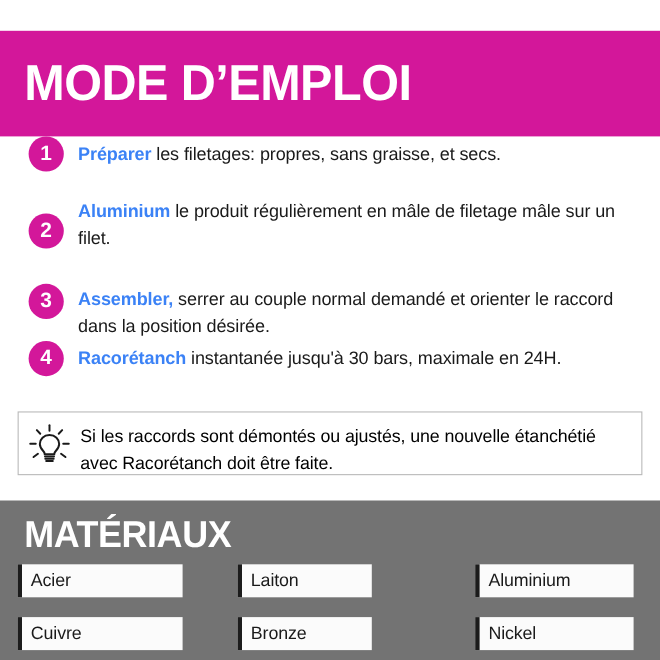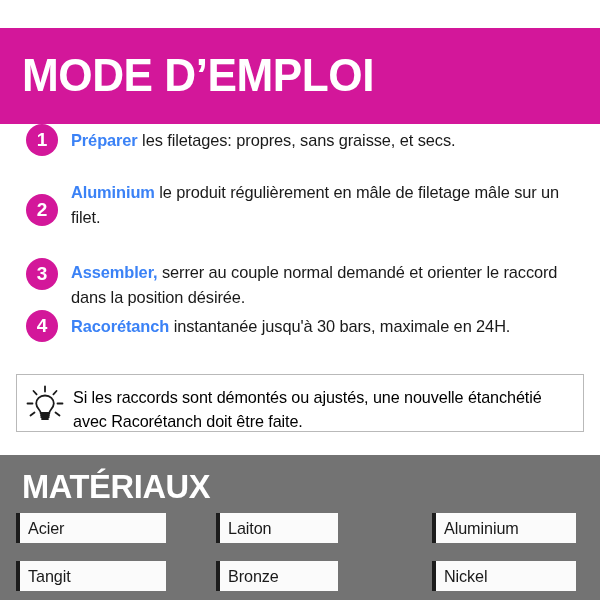--- a/index.html
+++ b/index.html
@@ -266,21 +266,21 @@
         <span class="mat-label">Acier</span>
       </div>
       <div class="mat-box mat-c1 mat-r0">
         <span class="mat-label">Laiton</span>
       </div>
       <div class="mat-box mat-c2 mat-r0">
         <span class="mat-label">Aluminium</span>
       </div>
 
       <div class="mat-box mat-c0 mat-r1">
-        <span class="mat-label">Tangit</span>
+        <span class="mat-label">Cuivre</span>
       </div>
       <div class="mat-box mat-c1 mat-r1">
         <span class="mat-label">Bronze</span>
       </div>
       <div class="mat-box mat-c2 mat-r1">
         <span class="mat-label">Nickel</span>
       </div>
 
     </div>
   </div>

